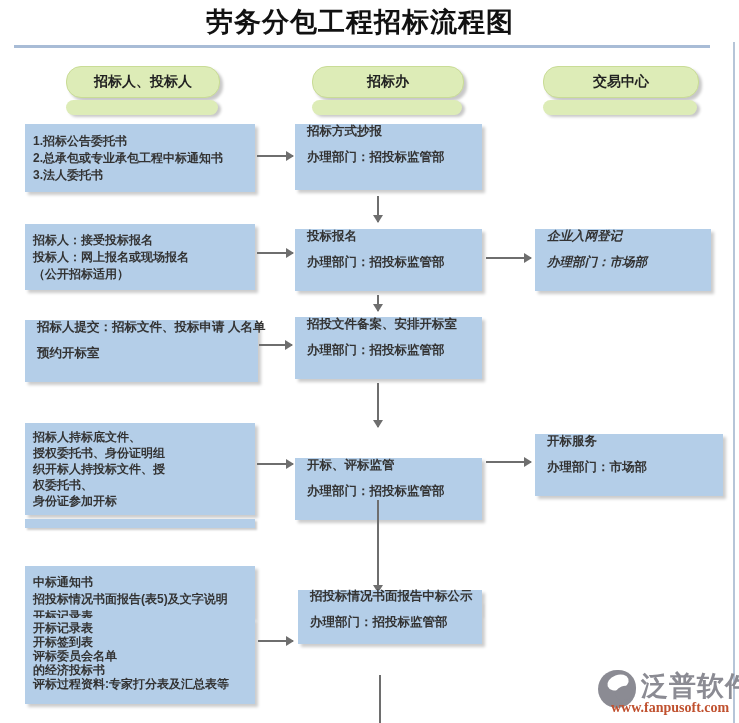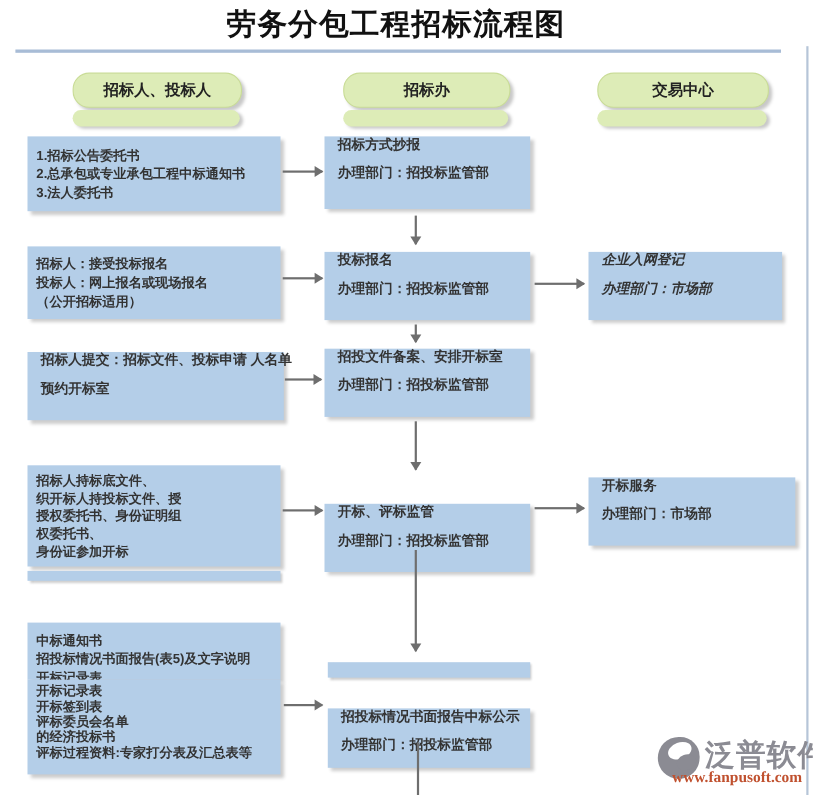--- a/index.html
+++ b/index.html
@@ -47,21 +47,21 @@
   .r2r{left:535px;top:229px;width:176px;height:62px;font-style:italic;}
   .r3l{left:25px; top:320px;width:233px;height:62px;gap:9px;padding-left:8px;}
   .r3m{left:295px;top:317px;width:187px;height:62px;}
   .r4l{left:25px; top:423px;width:230px;height:92px;line-height:16px;padding-top:6px;}
   .r4s{left:25px; top:519px;width:230px;height:9px;background:#b4cee8;position:absolute;box-shadow:2px 2px 2px #cccccc;}
   .r4m{left:295px;top:434px;width:187px;height:62px;margin-top:24px;}
   .r4r{left:535px;top:434px;width:188px;height:62px;}
   .r5lb{left:25px;top:566px;width:230px;height:52px;overflow:hidden;padding-top:8px;}
   .r5lf{left:25px;top:618px;width:230px;height:86px;line-height:14px;padding-top:3px;font-size:12px;}
   .r5ms{left:298px;top:602px;width:184px;height:14px;background:#b4cee8;position:absolute;box-shadow:2px 2px 2px #cccccc;}
-  .r5m{left:298px;top:644px;width:184px;height:54px;gap:9px;}
+  .r5m{left:298px;top:590px;width:184px;height:54px;gap:9px;font-family:Liberation Mono, monospace;}
 
   
   .harrow{position:absolute;height:0;border-top:2px solid #6e6e6e;}
   .harrow::after{
     content:"";position:absolute;right:-1px;top:-6px;width:0;height:0;
     border-left:8px solid #6e6e6e;border-top:5px solid transparent;border-bottom:5px solid transparent;
   }
   .varrow{position:absolute;width:0;border-left:2px solid #6e6e6e;}
   .varrow::after{
     content:"";position:absolute;left:-6px;bottom:-1px;width:0;height:0;
@@ -161,22 +161,22 @@
   </div>
   <div class="harrow a4"></div>
   <div class="node two r3m">
     <div class="ln">招投文件备案、安排开标室</div>
     <div class="ln">办理部门：招投标监管部</div>
   </div>
   <div class="varrow v3"></div>
 
   <div class="node r4l">
     <div class="ln">招标人持标底文件、</div>
+    <div class="ln">授权委托书、身份证明组</div>
     <div class="ln">织开标人持投标文件、授</div>
-    <div class="ln">授权委托书、身份证明组</div>
     <div class="ln">权委托书、</div>
     <div class="ln">身份证参加开标</div>
   </div>
   <div class="r4s"></div>
   <div class="harrow a5"></div>
   <div class="node two r4m">
     <div class="ln">开标、评标监管</div>
     <div class="ln">办理部门：招投标监管部</div>
   </div>
   <div class="harrow a6"></div>

